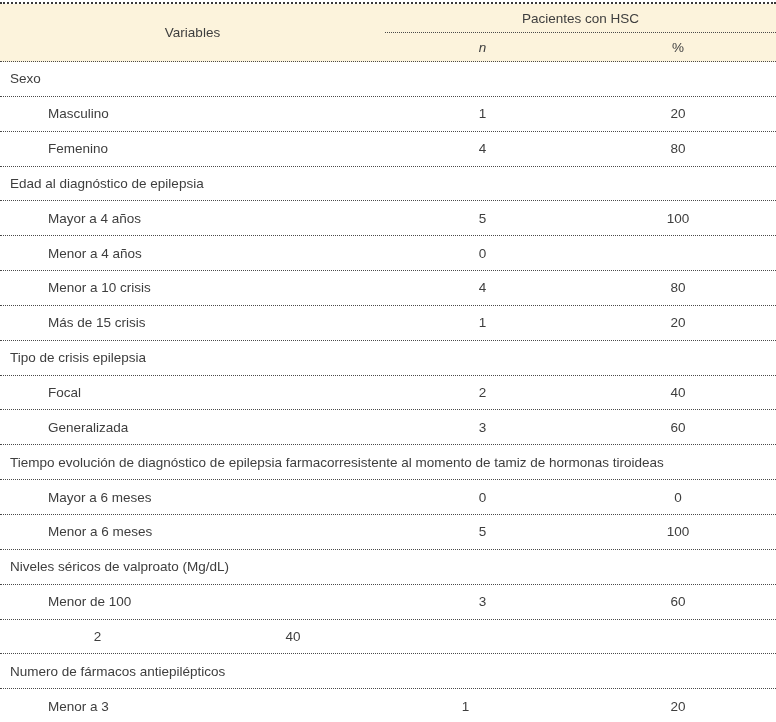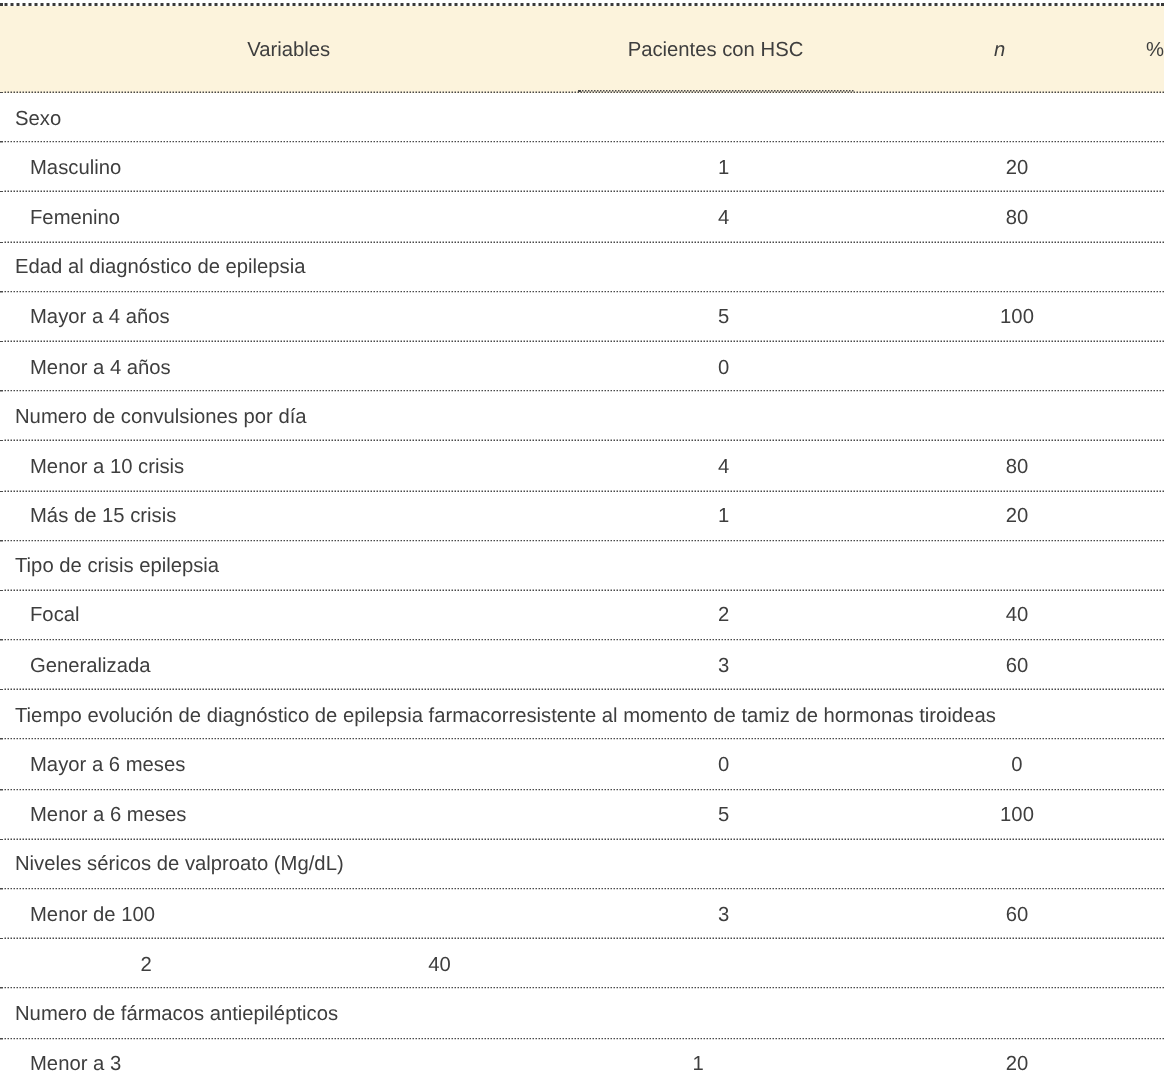--- a/index.html
+++ b/index.html
@@ -22,21 +22,21 @@
     display: flex;
     background: #FCF3DC;
     height: 58px;
     border-bottom: 1px dotted #4A4A4A;
     font-size: 13.5px;
   }
   .h-left {
     width: 385px;
     display: flex; align-items: center; justify-content: center;
   }
-  .h-right { flex: 1; display: flex; }
+  .h-right { flex: 1; display: flex; flex-direction: column; }
   .group-row {
     flex: 1;
     display: flex; align-items: center; justify-content: center;
     border-bottom: 1px dotted #4A4A4A;
   }
   .sub-row { flex: 1; display: flex; }
   .h-n {
     width: 195px;
     display: flex; align-items: center; justify-content: center;
     font-style: italic;
@@ -54,21 +54,21 @@
     display: flex; align-items: center;
     border-bottom: 1px dotted #4A4A4A;
     font-size: 13.5px;
     background: #ffffff;
   }
   .row.sep-solid { border-bottom: 1px solid #8C8C8C; gap: 17px; }
   .row.sep-none { border-bottom: none; }
   .lab {
     flex: 1;
     min-width: 0;
-    padding-left: 20px;
+    padding-left: 48px;
     white-space: nowrap;
   }
   .row.category .lab { padding-left: 10px; }
   .val { text-align: center; }
   .val.n { width: 195px; }
   .val.pct { width: 196px; }
 </style>
 </head>
 <body>
 
@@ -113,25 +113,20 @@
         <span class="val pct"></span>
       </div>
       <div class="row data">
         <span class="lab">Mayor a 4 años</span>
         <span class="val n">5</span>
         <span class="val pct">100</span>
       </div>
       <div class="row data">
         <span class="lab">Menor a 4 años</span>
         <span class="val n">0</span>
-        <span class="val pct"></span>
-      </div>
-      <div class="row category">
-        <span class="lab">Numero de convulsiones por día</span>
-        <span class="val n"></span>
         <span class="val pct"></span>
       </div>
       <div class="row data">
         <span class="lab">Menor a 10 crisis</span>
         <span class="val n">4</span>
         <span class="val pct">80</span>
       </div>
       <div class="row data">
         <span class="lab">Más de 15 crisis</span>
         <span class="val n">1</span>

